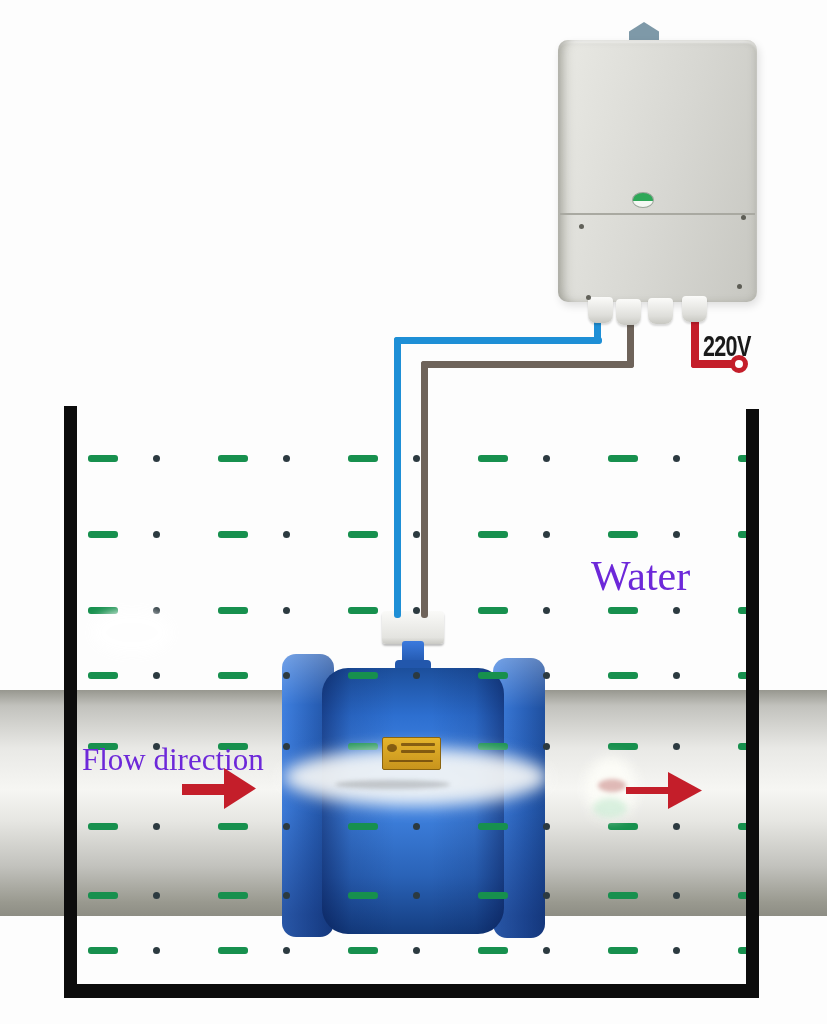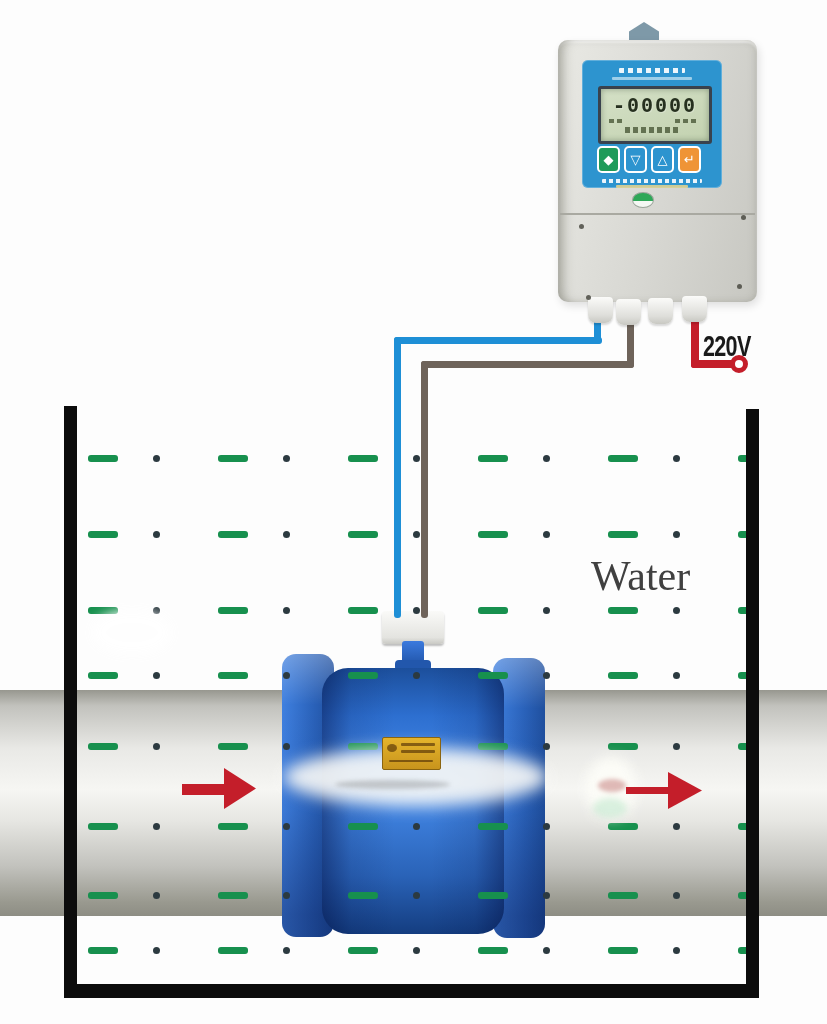--- a/index.html
+++ b/index.html
@@ -63,21 +63,21 @@
   .key-blue{background:#2d94cf;}
   .key-orange{background:#ef9436;color:#fff;}
   #brand-logo{left:632px;top:192px;width:22px;height:16px;border-radius:50%;z-index:9;
     background:linear-gradient(#2ea858 0 55%,#f5f8f4 55%);border:1px solid #9aa59a;box-sizing:border-box;}
   #seam{left:560px;top:213px;width:195px;height:2px;background:#a9a9a1;z-index:9;}
   .screw{width:5px;height:5px;border-radius:50%;background:#4a4a42;opacity:.85;z-index:9;}
   .gland{width:25px;height:26px;border-radius:4px 4px 8px 8px;z-index:8;
     background:linear-gradient(to bottom,#fbfbf9,#dededa 70%,#c8c8c2);
     box-shadow:0 2px 2px rgba(0,0,0,.15);}
   
-  .serif-label{font-family:"Liberation Serif",serif;color:#404040;z-index:7;white-space:nowrap;}
+  .serif-label{font-family:"Liberation Serif",serif;color:#6d28d9;z-index:7;white-space:nowrap;}
   #power-label{font-family:"Liberation Sans",sans-serif;font-weight:bold;font-size:30px;color:#1a1a1a;
     transform:scaleX(.72);transform-origin:left top;letter-spacing:-1px;z-index:7;}
   .arrow-shaft{background:#c41e2a;z-index:7;}
   .arrow-head{background:#c41e2a;clip-path:polygon(0 0,100% 50%,0 100%);z-index:7;}
   .smudge{z-index:5;border-radius:50%;pointer-events:none;}
 </style>
 </head>
 <body>
 
 <div id="stage">
@@ -213,57 +213,30 @@
   </div>
 
   <div class="abs smudge" style="left:92px;top:610px;width:80px;height:45px;background:#fff;filter:blur(6px);opacity:.95;"></div>
   <div class="abs smudge" style="left:283px;top:748px;width:265px;height:58px;background:#fbfbf8;filter:blur(8px);opacity:.9;"></div>
   <div class="abs smudge" style="left:335px;top:780px;width:115px;height:9px;background:rgba(95,95,95,.28);filter:blur(2px);"></div>
   <div class="abs smudge" style="left:585px;top:757px;width:52px;height:62px;background:#fdfdf8;filter:blur(6px);opacity:.92;"></div>
   <div class="abs smudge" style="left:598px;top:779px;width:28px;height:13px;background:rgba(170,60,60,.35);filter:blur(2px);"></div>
   <div class="abs smudge" style="left:593px;top:798px;width:34px;height:20px;background:rgba(140,215,170,.3);filter:blur(3px);"></div>
 
   <div class="abs serif-label" style="left:591px;top:552px;font-size:42px;">Water</div>
+  <div class="abs serif-label" style="left:82px;top:742px;font-size:31px;">Flow direction</div>
 
   <div class="abs arrow-shaft" style="left:182px;top:784px;width:44px;height:11px;"></div>
   <div class="abs arrow-head" style="left:224px;top:768px;width:32px;height:41px;"></div>
   <div class="abs arrow-shaft" style="left:626px;top:787px;width:46px;height:7px;"></div>
   <div class="abs arrow-head" style="left:668px;top:772px;width:34px;height:37px;"></div>
 
   <div class="abs" id="mount-tab"></div>
   <div class="abs" id="converter"></div>
 
-  <div class="abs" id="panel">
-    <div class="blurbar" style="left:37px;top:8px;width:66px;height:5px;
-         background:repeating-linear-gradient(90deg,#ecf6fc 0 5px,transparent 5px 9px);"></div>
-    <div class="blurbar" style="left:30px;top:17px;width:80px;height:3px;background:#cfe8f5;opacity:.7;"></div>
-    <div id="lcd">
-      <div id="lcd-value">-00000</div>
-      <div class="lcd-bar" style="left:8px;top:30px;width:16px;height:4px;"></div>
-      <div class="lcd-bar" style="left:74px;top:30px;width:24px;height:4px;"></div>
-      <div class="lcd-bar" style="left:24px;top:38px;width:56px;height:6px;"></div>
-    </div>
-    <div class="keyrow">
-      <div class="key key-green">
-          <span>◆</span>
-        </div>
-      <div class="key key-blue">
-          <span>▽</span>
-        </div>
-      <div class="key key-blue">
-          <span>△</span>
-        </div>
-      <div class="key key-orange">
-          <span>↵</span>
-        </div>
-    </div>
-    <div class="blurbar" style="left:20px;top:119px;width:100px;height:4px;
-         background:repeating-linear-gradient(90deg,#eaf4fb 0 4px,transparent 4px 7px);"></div>
-    <div class="blurbar" style="left:34px;top:125px;width:72px;height:3px;background:#f5d98a;opacity:.8;"></div>
-  </div>
 
   <div class="abs" id="brand-logo"></div>
   <div class="abs" id="seam"></div>
   <div class="abs screw" style="left:579px;top:224px;"></div>
   <div class="abs screw" style="left:741px;top:215px;"></div>
   <div class="abs screw" style="left:586px;top:295px;"></div>
   <div class="abs screw" style="left:737px;top:284px;"></div>
   <div class="abs gland" style="left:588px;top:297px;"></div>
   <div class="abs gland" style="left:616px;top:299px;"></div>
   <div class="abs gland" style="left:648px;top:298px;"></div>

